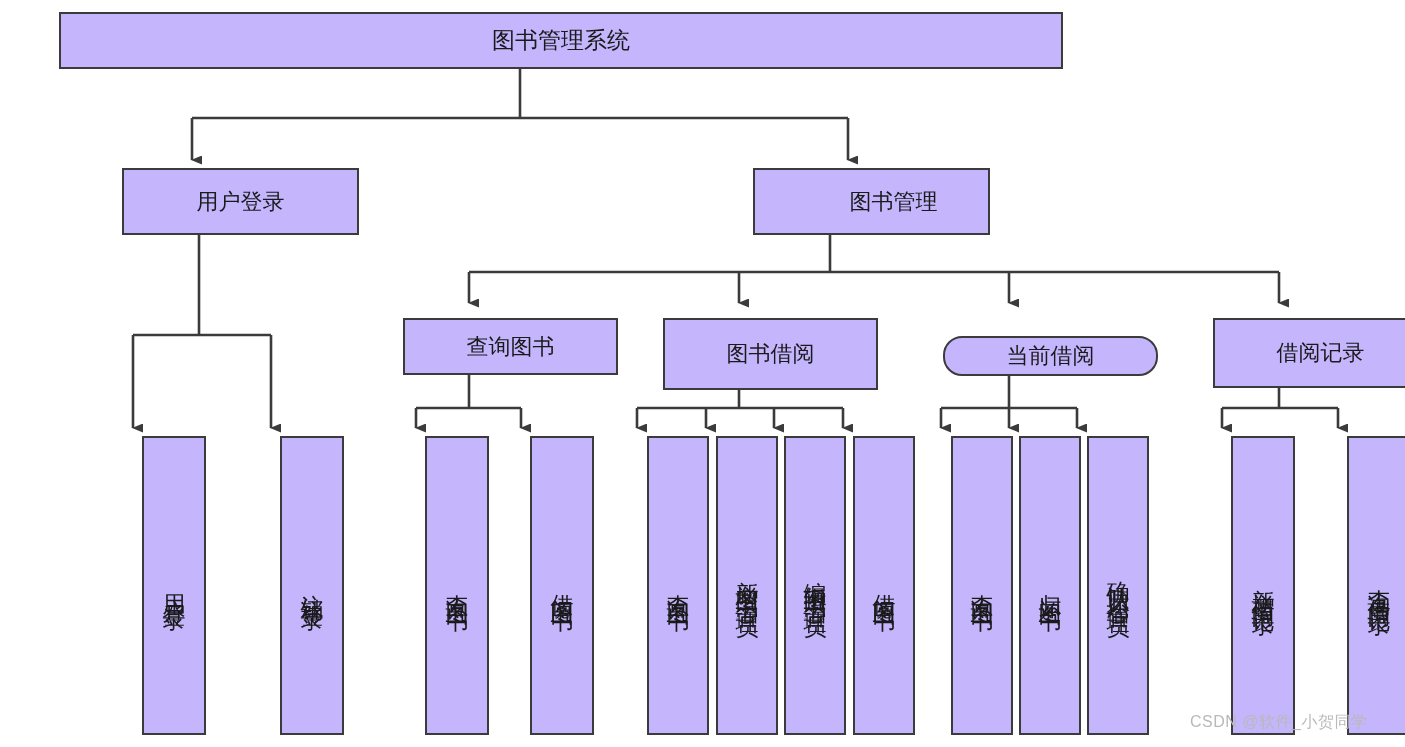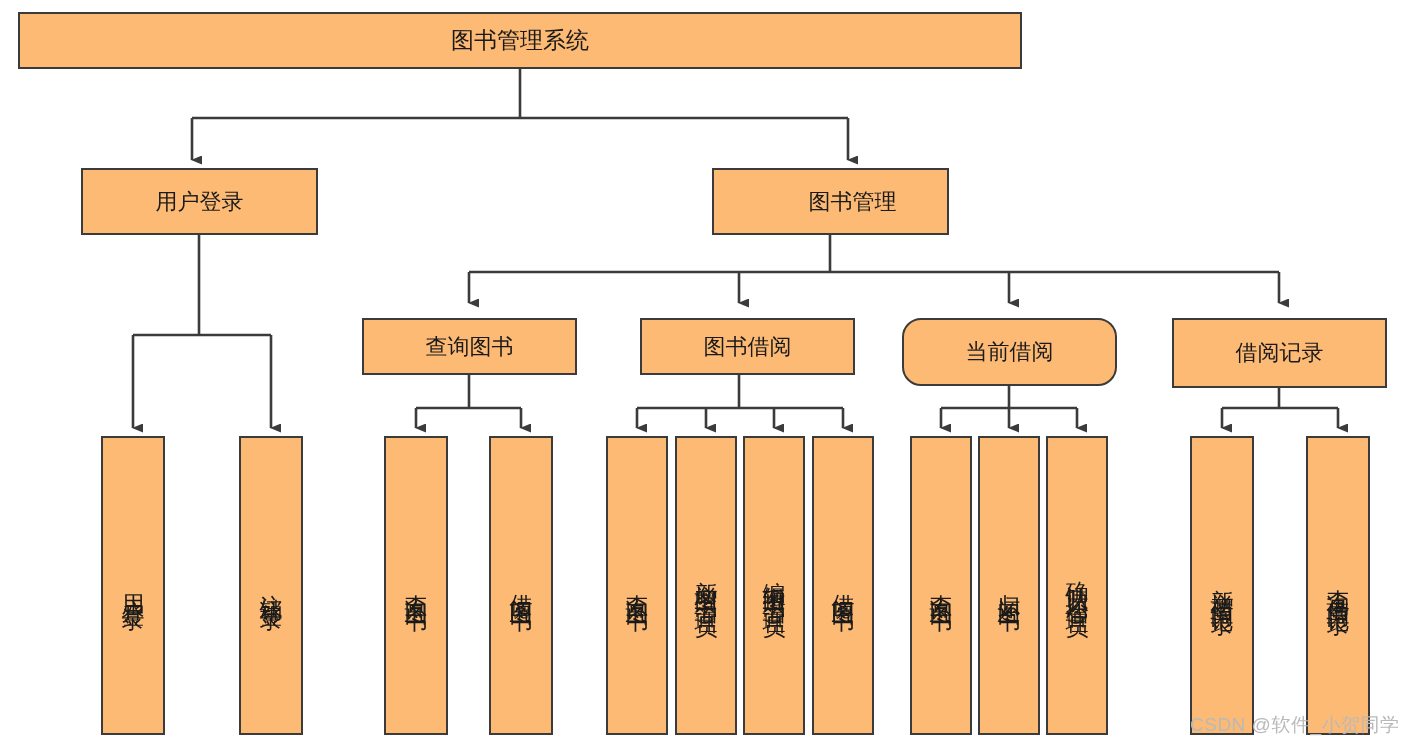--- a/index.html
+++ b/index.html
@@ -22,26 +22,27 @@
     position: absolute;
     left: 0;
     top: 0;
     width: 1405px;
     height: 747px;
     pointer-events: none;
   }
   .node {
     position: absolute;
     box-sizing: border-box;
-    background: #fdba74;
+    background: #c4b5fd;
     border: 2px solid #3b3b3b;
     display: flex;
     align-items: center;
     justify-content: center;
     z-index: 2;
+    margin-left: 41px;
   }
   .node-label {
     color: #1a1a1a;
     text-align: center;
     line-height: 1.0;
     white-space: nowrap;
   }
   .node-root .node-label {
     font-size: 23px;
   }
@@ -57,21 +58,21 @@
     text-orientation: upright;
     letter-spacing: 5px;
     line-height: 1.0;
     white-space: nowrap;
     max-height: 278px;
   }
   #watermark {
     position: absolute;
     left: 1190px;
     top: 712px;
-    font-size: 19px;
+    font-size: 16px;
     color: #b9b9b9;
     letter-spacing: 0.5px;
     z-index: 5;
     white-space: nowrap;
     font-family: "Liberation Sans", "DejaVu Sans", sans-serif;
   }
 </style>
 </head>
 <body>
 
@@ -134,24 +135,24 @@
   <div class="node node-mid" style="left:81px; top:168px; width:237px; height:67px;">
     <span class="node-label">用户登录</span>
   </div>
   <div class="node node-mid" style="left:712px; top:168px; width:237px; height:67px;padding-left:44px;">
     <span class="node-label">图书管理</span>
   </div>
 
   <div class="node node-mid" style="left:362px; top:318px; width:215px; height:57px;">
     <span class="node-label">查询图书</span>
   </div>
-  <div class="node node-mid" style="left:640px; top:318px; width:215px; height:57px;">
+  <div class="node node-mid" style="left:622px; top:318px; width:215px; height:72px;">
     <span class="node-label">图书借阅</span>
   </div>
-  <div class="node node-mid" style="left:902px; top:318px; width:215px; height:68px;border-radius:19px;">
+  <div class="node node-mid" style="left:902px; top:336px; width:215px; height:40px;border-radius:19px;">
     <span class="node-label">当前借阅</span>
   </div>
   <div class="node node-mid" style="left:1172px; top:318px; width:215px; height:70px;">
     <span class="node-label">借阅记录</span>
   </div>
 
   <div class="node node-leaf" style="left:101px; top:436px; width:64px; height:299px;">
     <span class="node-label">用户登录</span>
   </div>
   <div class="node node-leaf" style="left:239px; top:436px; width:64px; height:299px;">

